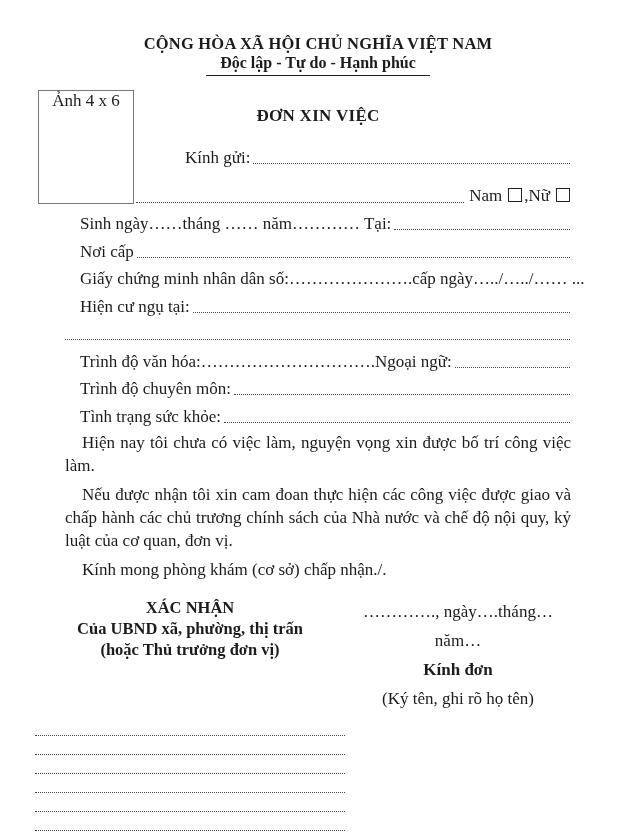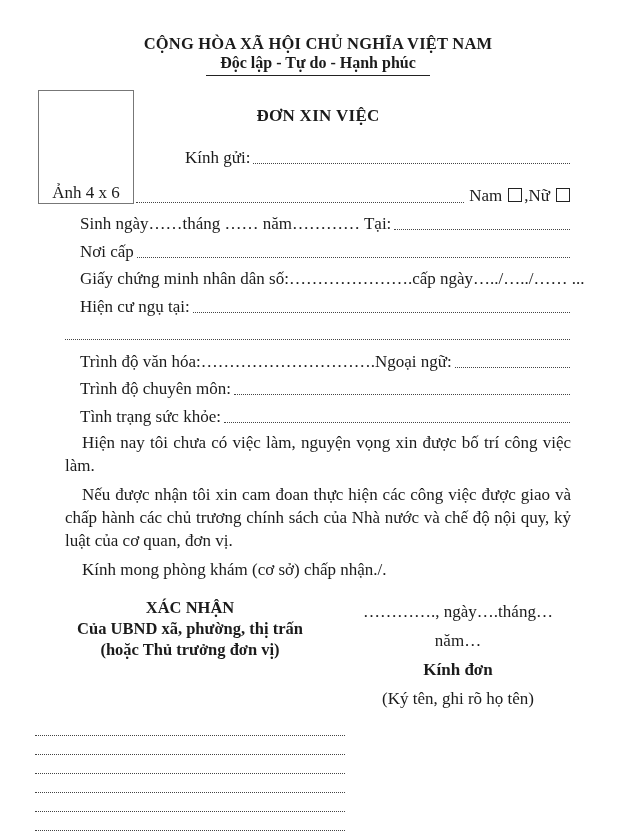--- a/index.html
+++ b/index.html
@@ -22,21 +22,21 @@
     display:inline-block;
     border-bottom:1.3px solid #222;
     padding:0 14px 3px 14px;
   }
   
   .photo-box {
     position:absolute; left:38px; top:90px;
     width:94px; height:112px;
     border:1px solid #777;
     background:#fff;
-    display:flex; align-items:flex-end; justify-content:center;
+    display:flex; align-items:flex-start; justify-content:center;
     font-size:17px;
   }
   
   .doc-title { text-align:center; font-weight:bold; font-size:17px; margin-top:30px; letter-spacing:.3px; }
   .recipient { display:flex; align-items:flex-end; margin:16px 0 0 120px; height:26px; }
   
   .fill {
     flex:1 1 auto;
     border-bottom:1.7px dotted #444;
     margin:0 1px 4px 3px;

